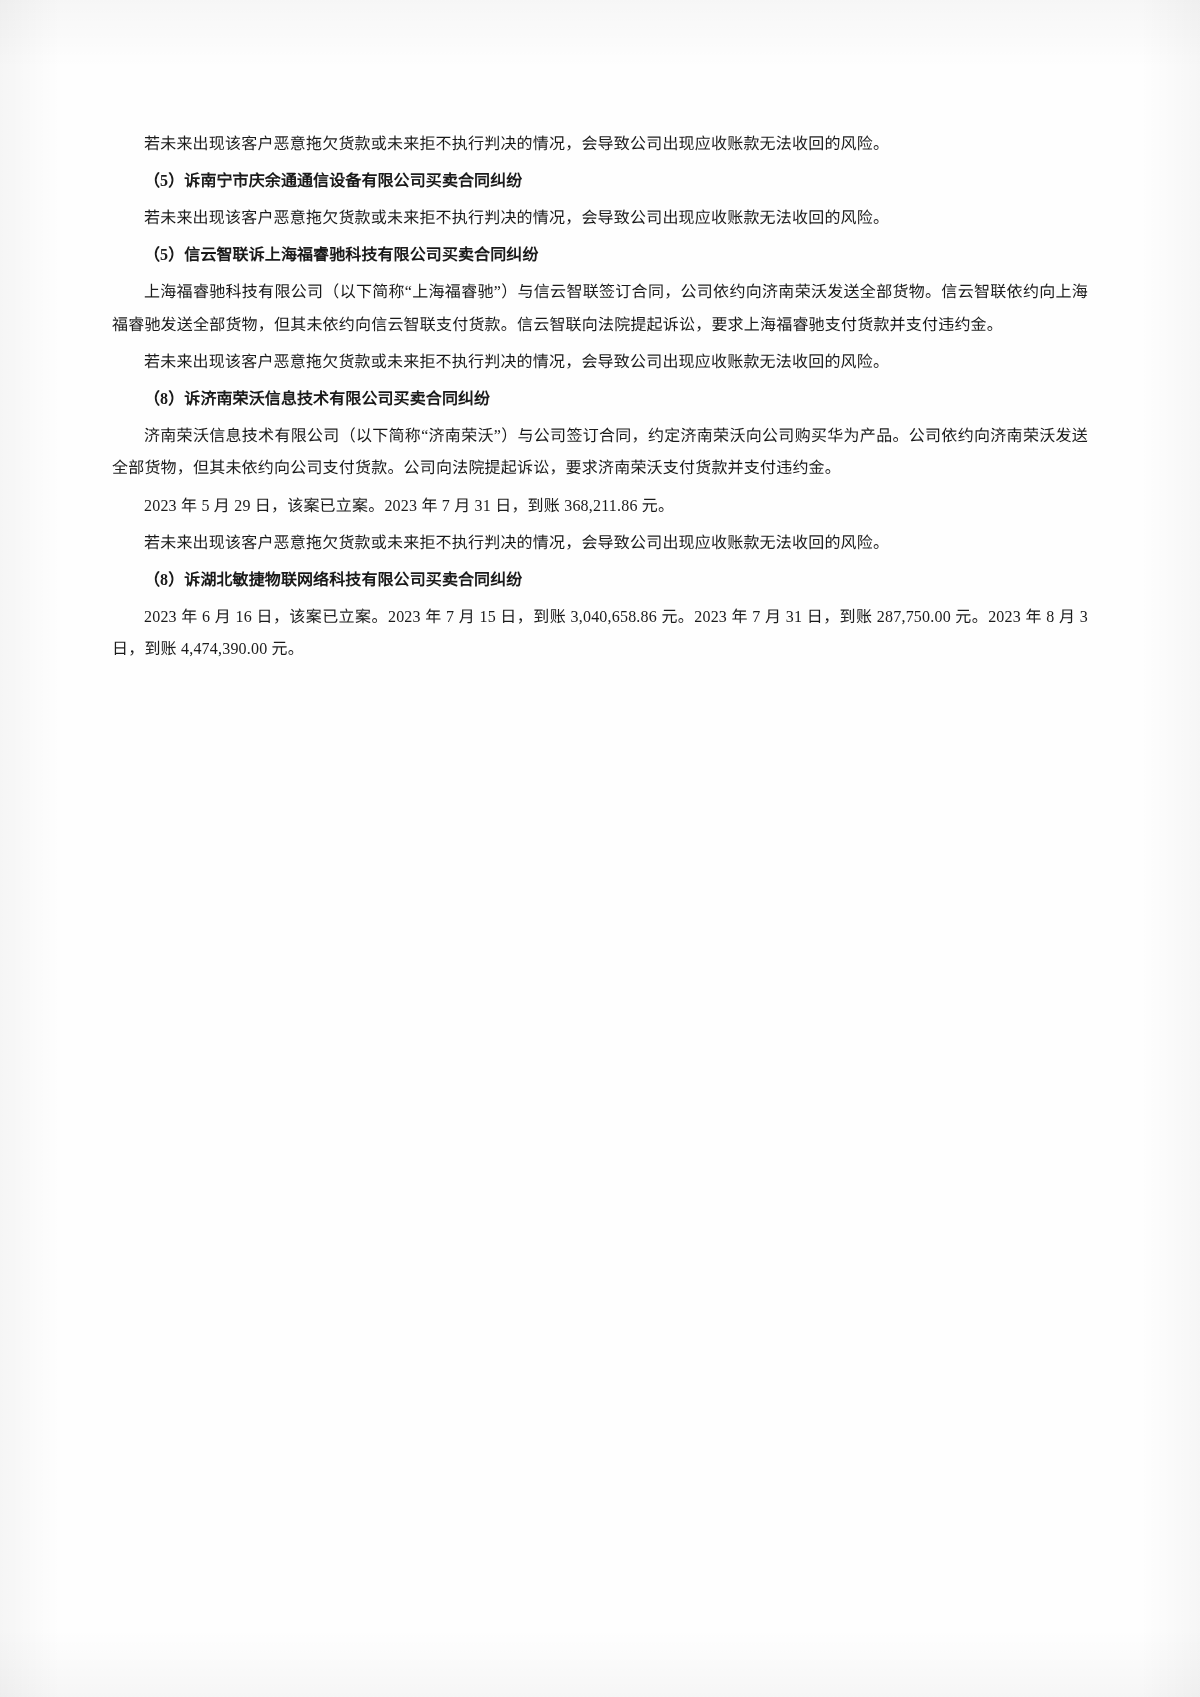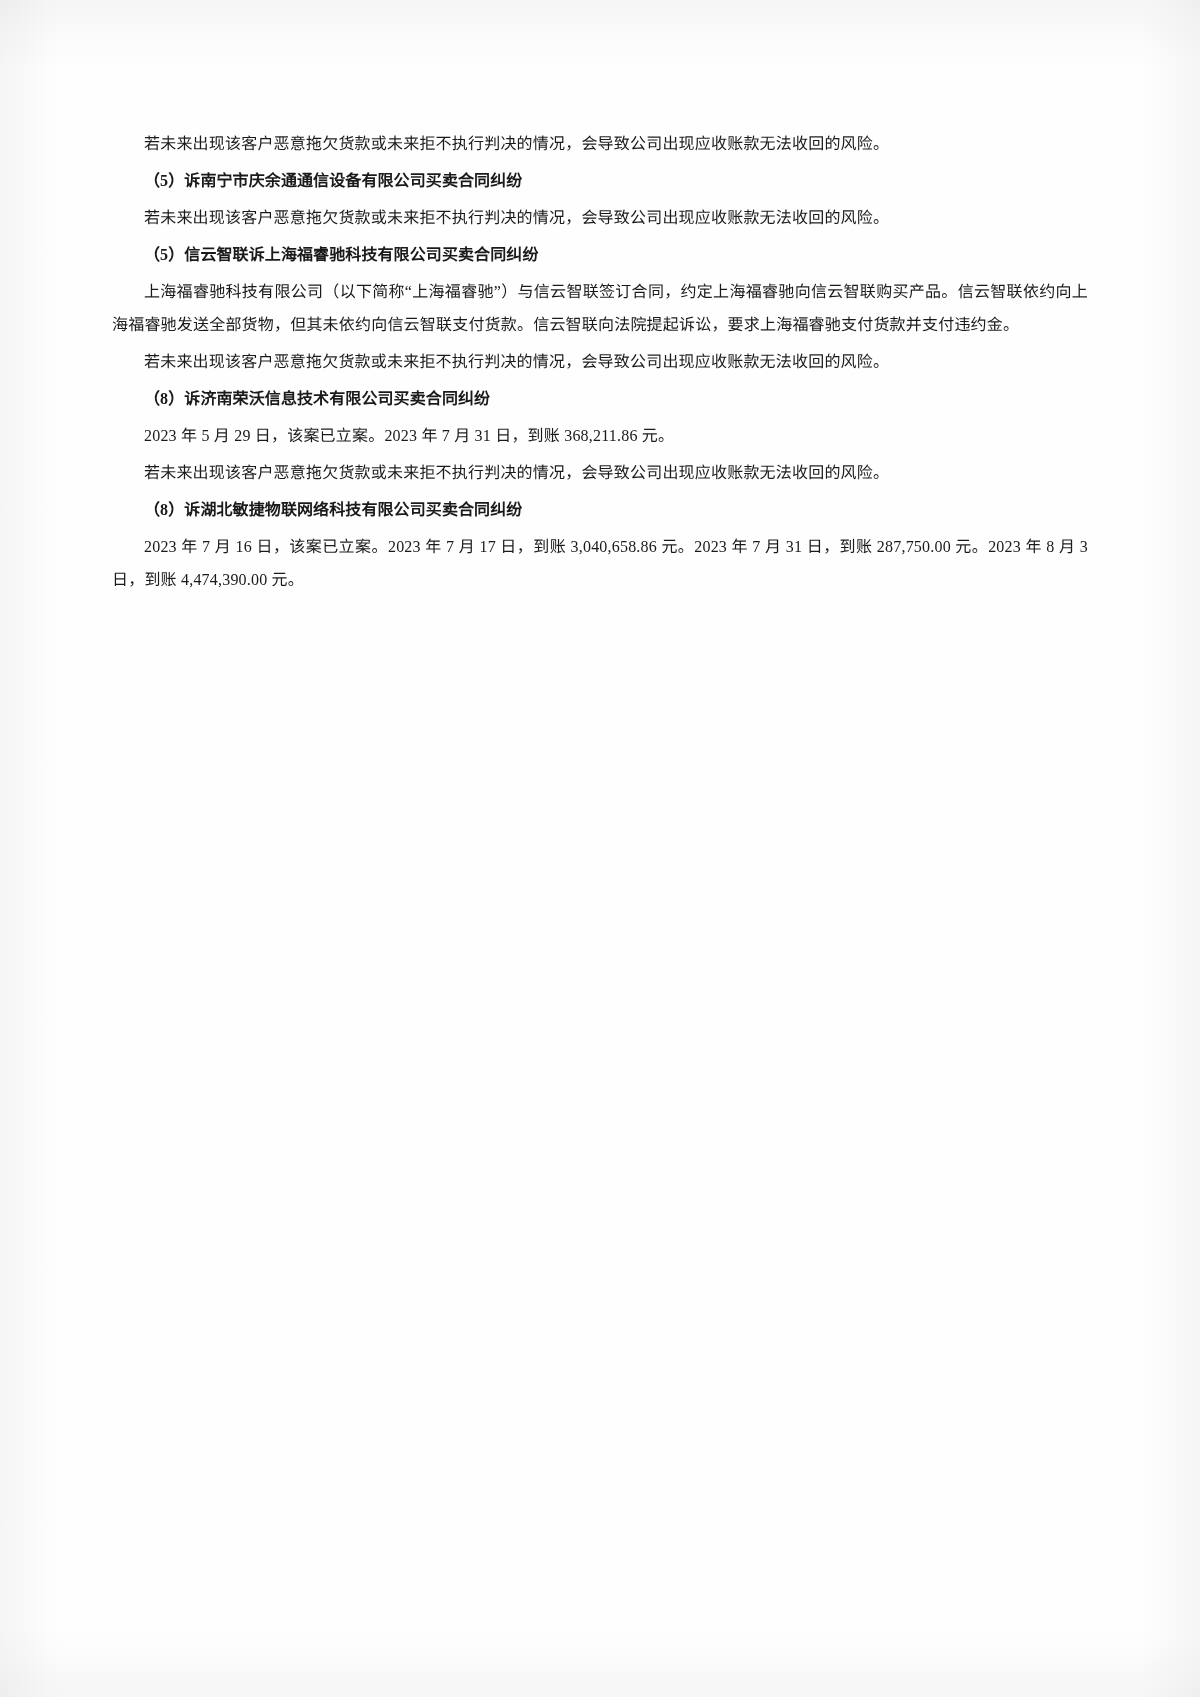--- a/index.html
+++ b/index.html
@@ -59,24 +59,25 @@
 
 <div class="page">
   <div class="doc-body">
 
     <p class="indent">若未来出现该客户恶意拖欠货款或未来拒不执行判决的情况，会导致公司出现应收账款无法收回的风险。</p>
 
     <p class="heading">（5）诉南宁市庆余通通信设备有限公司买卖合同纠纷</p>
     <p class="indent">若未来出现该客户恶意拖欠货款或未来拒不执行判决的情况，会导致公司出现应收账款无法收回的风险。</p>
 
     <p class="heading">（5）信云智联诉上海福睿驰科技有限公司买卖合同纠纷</p>
-    <p class="indent">上海福睿驰科技有限公司（以下简称“上海福睿驰”）与信云智联签订合同，约定上海福睿驰向信云智联购买产品。信云智联依约向上海福睿驰发送全部货物，但其未依约向信云智联支付货款。信云智联向法院提起诉讼，要求上海福睿驰支付货款并支付违约金。</p>
+    <p class="indent">上海福睿驰科技有限公司（以下简称“上海福睿驰”）与信云智联签订合同，公司依约向济南荣沃发送全部货物。信云智联依约向上海福睿驰发送全部货物，但其未依约向信云智联支付货款。信云智联向法院提起诉讼，要求上海福睿驰支付货款并支付违约金。</p>
     <p class="indent">若未来出现该客户恶意拖欠货款或未来拒不执行判决的情况，会导致公司出现应收账款无法收回的风险。</p>
 
     <p class="heading">（8）诉济南荣沃信息技术有限公司买卖合同纠纷</p>
+    <p class="indent">济南荣沃信息技术有限公司（以下简称“济南荣沃”）与公司签订合同，约定济南荣沃向公司购买华为产品。公司依约向济南荣沃发送全部货物，但其未依约向公司支付货款。公司向法院提起诉讼，要求济南荣沃支付货款并支付违约金。</p>
     <p class="indent">2023 年 5 月 29 日，该案已立案。2023 年 7 月 31 日，到账 368,211.86 元。</p>
     <p class="indent">若未来出现该客户恶意拖欠货款或未来拒不执行判决的情况，会导致公司出现应收账款无法收回的风险。</p>
 
     <p class="heading">（8）诉湖北敏捷物联网络科技有限公司买卖合同纠纷</p>
-    <p class="indent">2023 年 7 月 16 日，该案已立案。2023 年 7 月 17 日，到账 3,040,658.86 元。2023 年 7 月 31 日，到账 287,750.00 元。2023 年 8 月 3 日，到账 4,474,390.00 元。</p>
+    <p class="indent">2023 年 6 月 16 日，该案已立案。2023 年 7 月 15 日，到账 3,040,658.86 元。2023 年 7 月 31 日，到账 287,750.00 元。2023 年 8 月 3 日，到账 4,474,390.00 元。</p>
 
   </div>
 </div>
 
 </body></html>

